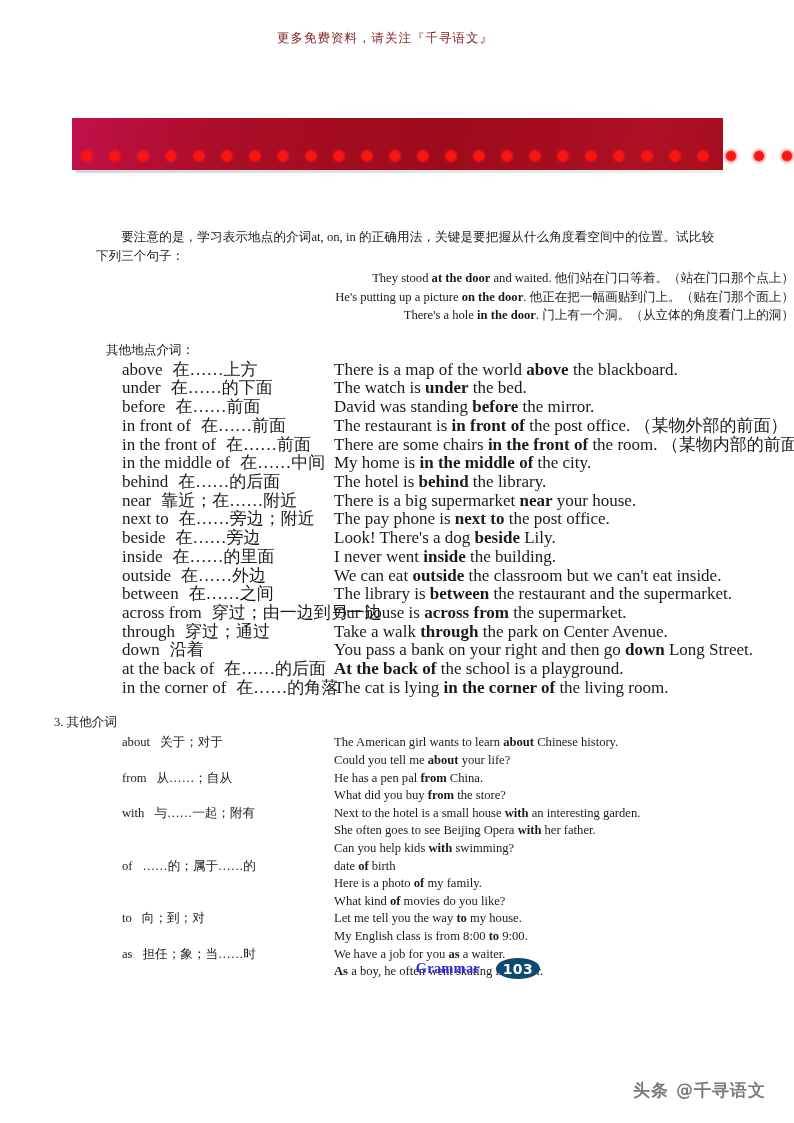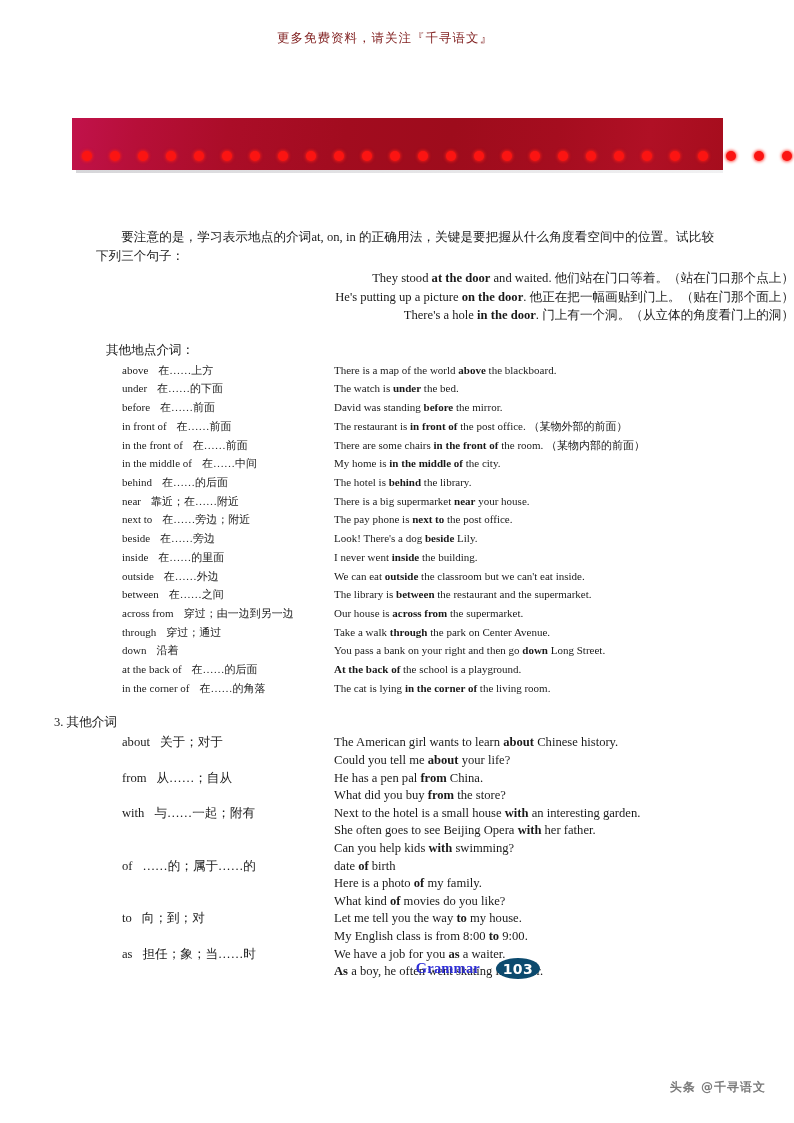--- a/index.html
+++ b/index.html
@@ -119,21 +119,21 @@
     margin-top: 1px;
     border-collapse: collapse;
     width: 794px;
     table-layout: fixed;
   }
   .prep-table td {
     padding: 0;
     vertical-align: top;
     line-height: 18.7px;
     white-space: nowrap;
-    font-size: 11px;
+    font-size: 17px;
     margin-left: 13px;
   }
   .prep-table td.cn {
     width: 212px;
     padding-left: 122px;
     box-sizing: content-box;
   }
   .prep-table td.en {
     padding-left: 0;
   }
@@ -214,21 +214,21 @@
     align-items: center;
     justify-content: center;
     letter-spacing: 0.5px;
   }
 
   .watermark {
     position: absolute;
     right: 28px;
     top: 1079px;
     font-family: "DejaVu Sans", "Liberation Sans", sans-serif;
-    font-size: 12px;
+    font-size: 17px;
     font-weight: bold;
     color: #6f6f6f;
     opacity: 0.92;
     letter-spacing: 1px;
     white-space: nowrap;
   }
 
   b, .bold { font-weight: bold; }
 </style>
 </head>

